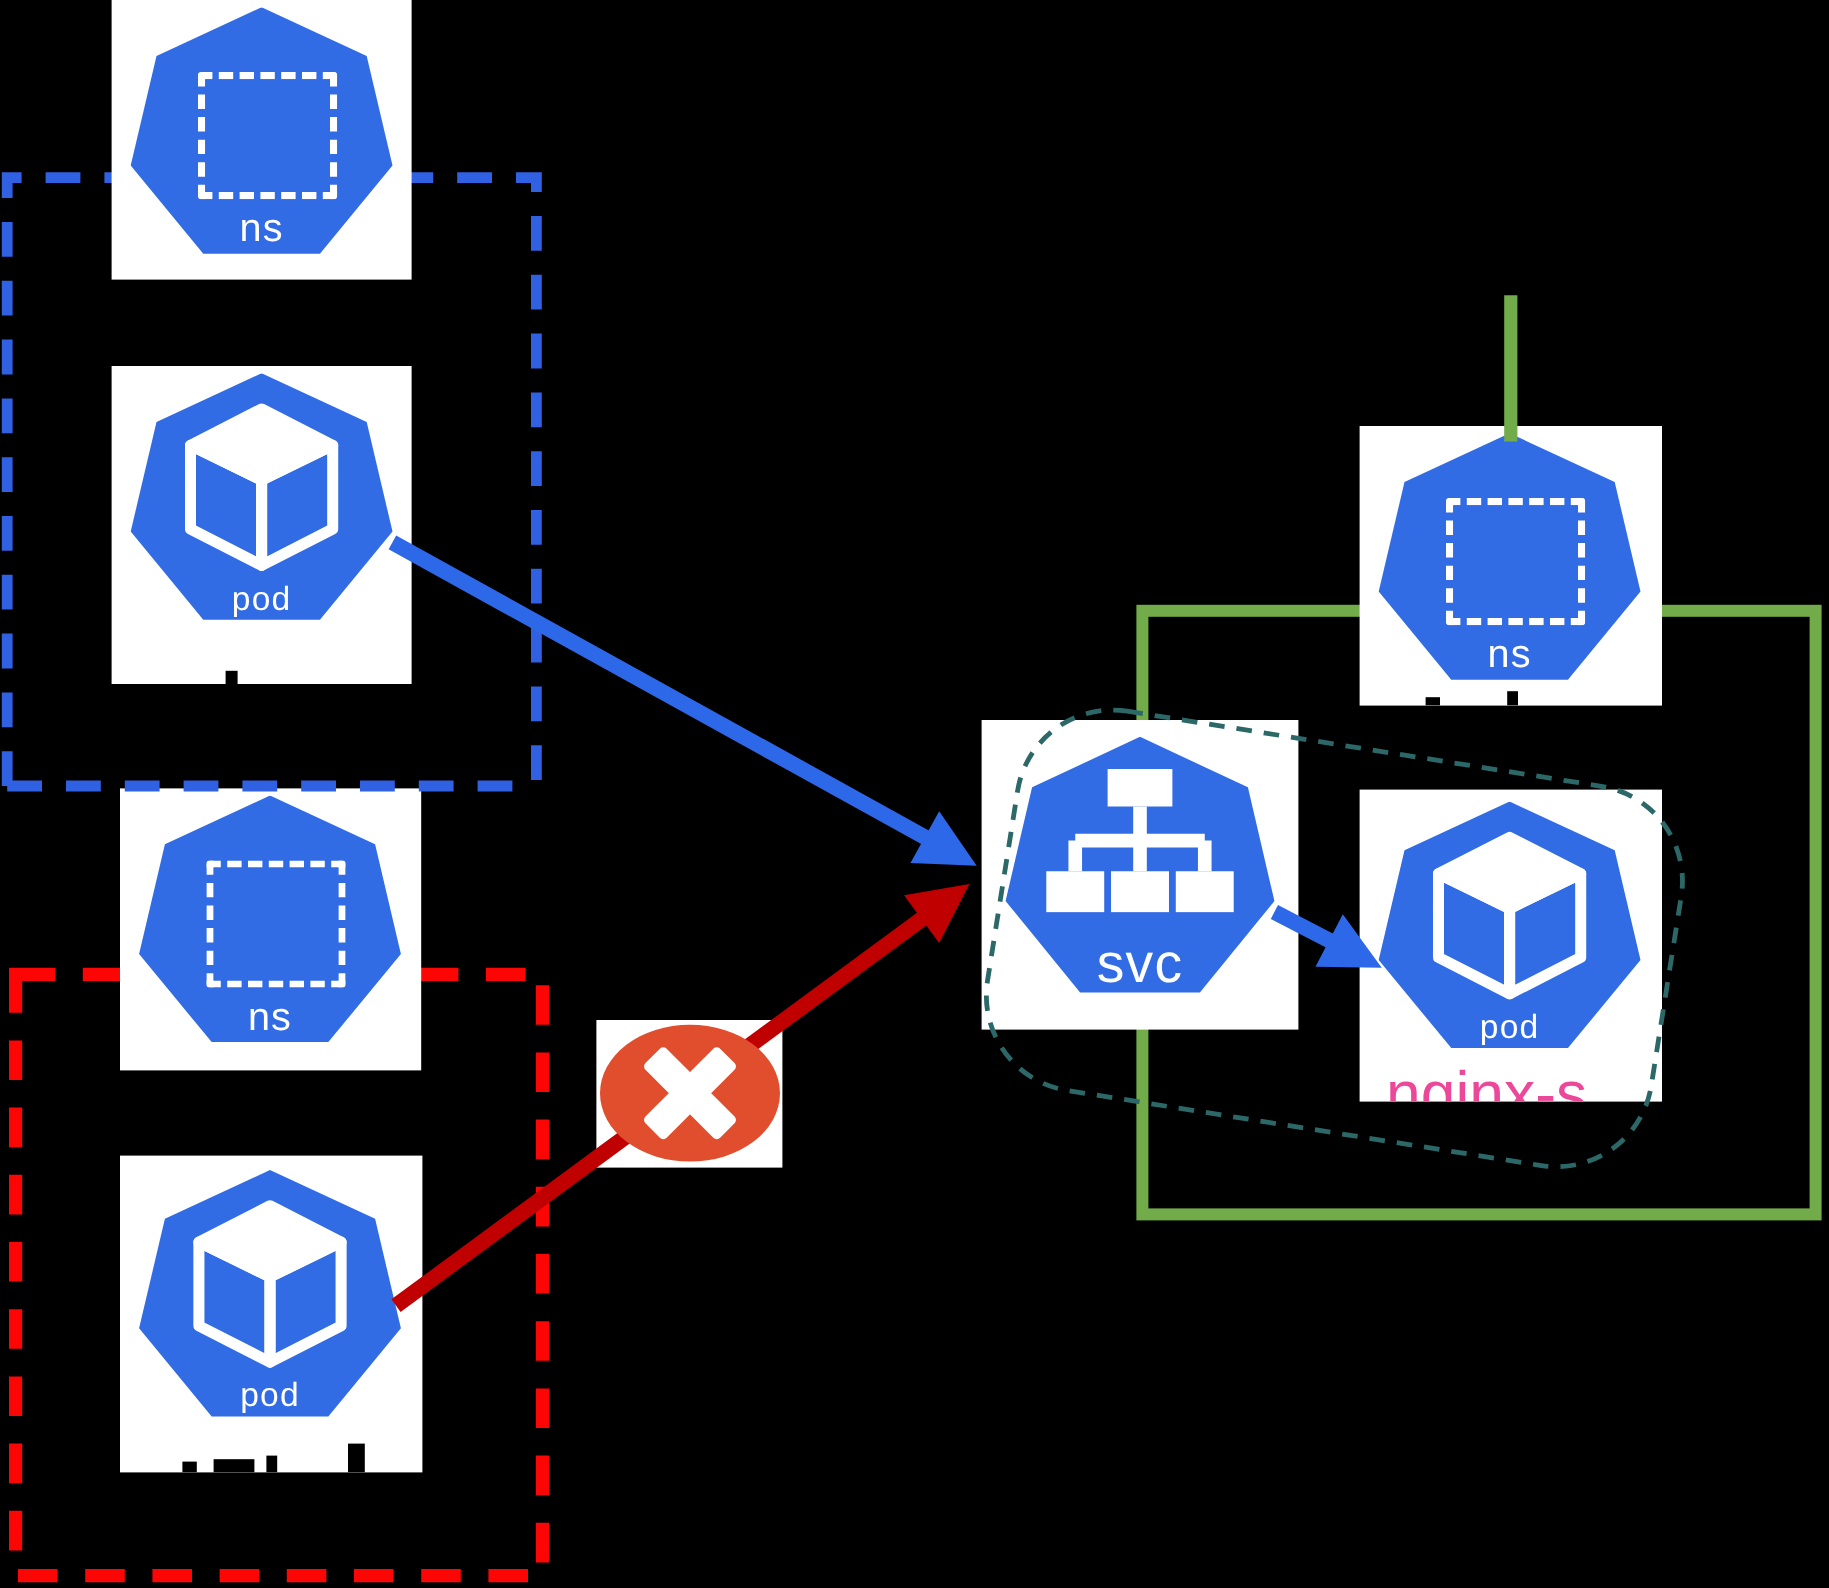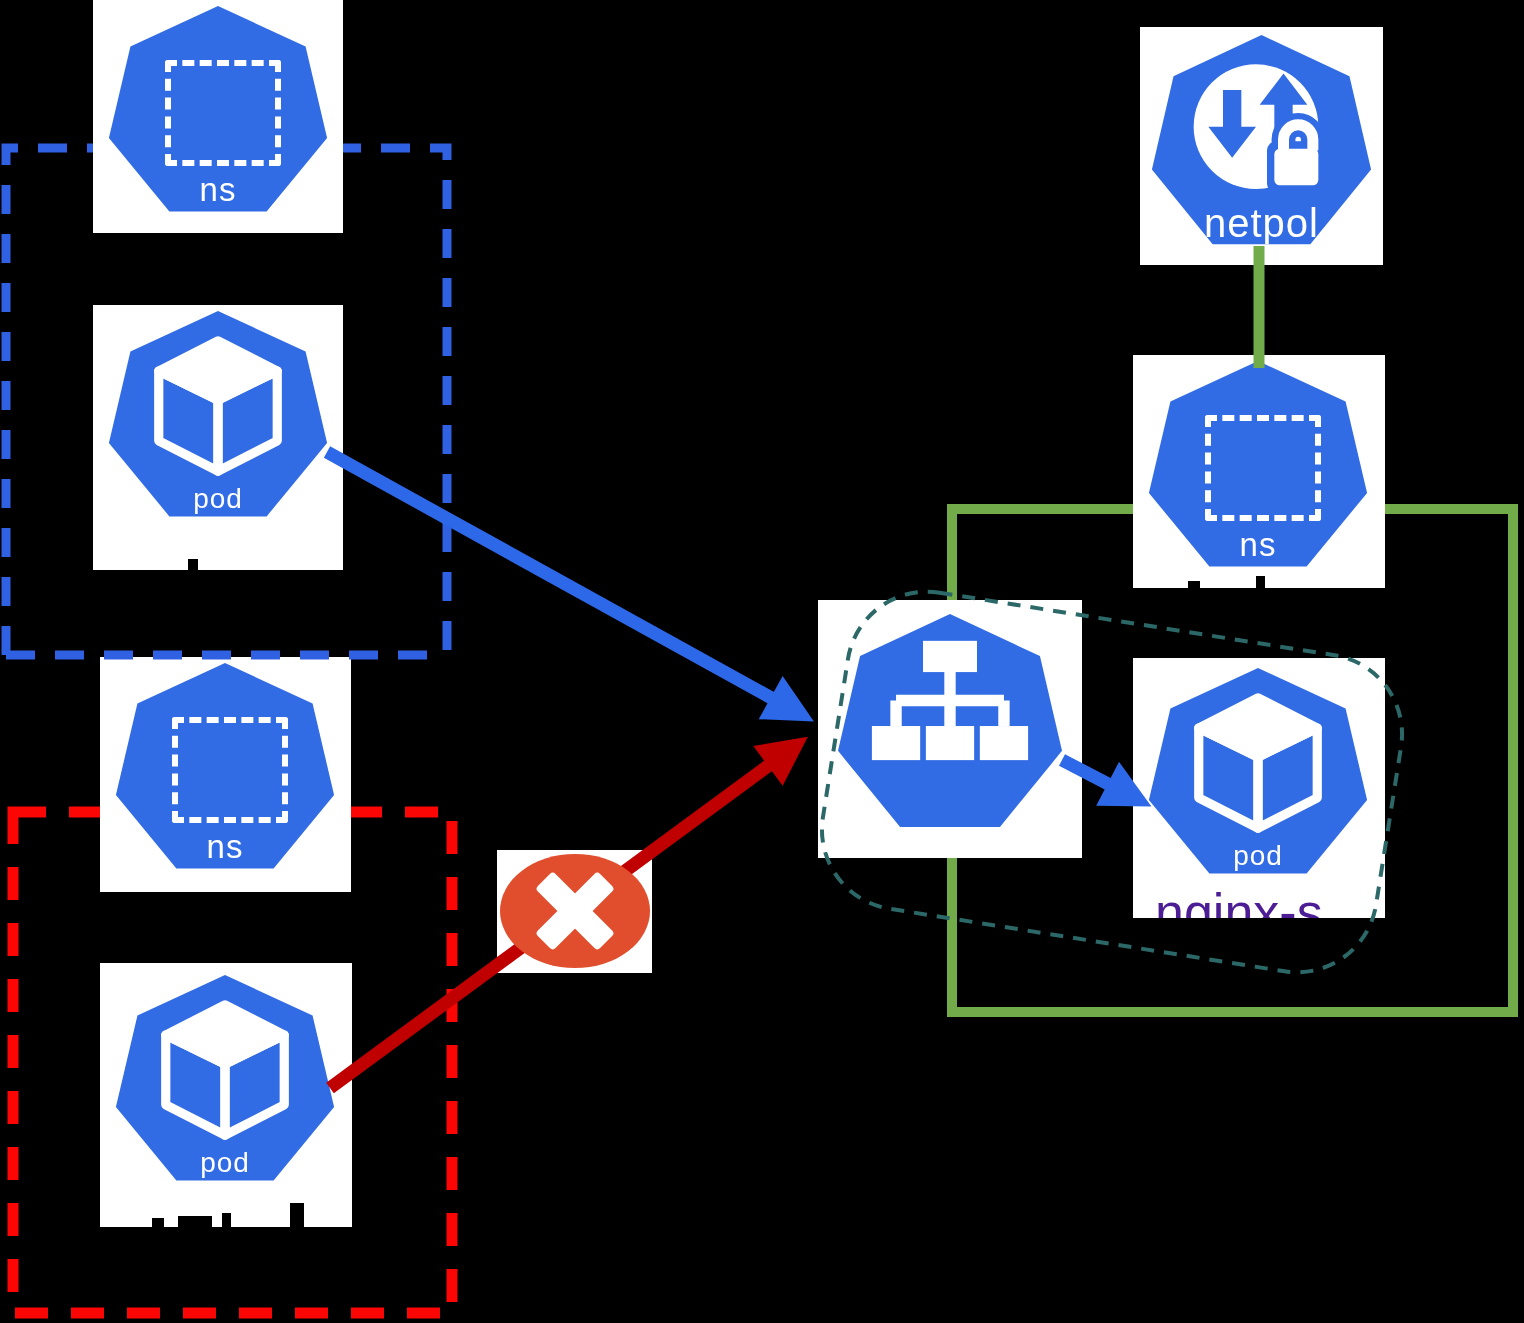--- a/index.html
+++ b/index.html
@@ -48,21 +48,21 @@
   }
 
   
   .glyph{position:absolute;left:50%;transform:translateX(-50%);}
   .pod-glyph{top:14px;width:158px;height:158px;}
   .svc-glyph{top:24px;width:172px;height:142px;}
   .netpol-glyph{left:0;top:0;width:100%;height:100%;transform:none;}
 
   
   .caption{
-    position:absolute;color:#4c1d95;font-size:52px;white-space:nowrap;line-height:1.1;text-align:right;
+    position:absolute;color:#ec4899;font-size:52px;white-space:nowrap;line-height:1.1;text-align:right;
   }
   #tile-pod-c .caption{left:22px;top:226px;}
   .remnant{position:absolute;background:#000;}
 
   
   .x-ellipse{
     position:absolute;left:500px;top:854px;width:150px;height:114px;background:#E04E2D;
     border-radius:50%;z-index:5;
   }
   .x-bar{position:absolute;left:50%;top:50%;width:88px;height:25px;background:#fff;border-radius:4px;}
@@ -121,53 +121,40 @@
       <div class="hep-label pod">pod</div>
     </div>
     <div class="remnant" style="left:52px;top:255px;width:12px;height:9px;"></div>
     <div class="remnant" style="left:78px;top:253px;width:34px;height:11px;"></div>
     <div class="remnant" style="left:122px;top:250px;width:9px;height:14px;"></div>
     <div class="remnant" style="left:190px;top:240px;width:14px;height:24px;"></div>
   </div>
 
   <div class="tile" id="tile-x"></div>
 
-  <div class="tile" id="tile-netpol">
-    <div class="hep">
-      <svg class="glyph netpol-glyph" viewBox="0 0 120 120">
-        <circle cx="57" cy="50" r="34" fill="#fff"></circle>
-        <polygon points="72,21 85,38 77,38 77,58 67,58 67,38 59,38" fill="#326CE5"></polygon>
-        <polygon points="44,30 49,30 49,50 57,50 44,67 31,50 39,50 39,30 44,30" fill="#326CE5"></polygon>
-        <path d="M72,63 v-6 a8,8 0 0 1 16,0 v6" fill="none" stroke="#326CE5" stroke-width="13"></path>
-        <rect x="63" y="58" width="32" height="28" rx="5" fill="#326CE5"></rect>
-        <path d="M72,63 v-6 a8,8 0 0 1 16,0 v6" fill="none" stroke="#fff" stroke-width="6"></path>
-        <rect x="67" y="62" width="24" height="20" rx="3" fill="#fff"></rect>
-      </svg>
-      <div class="hep-label netpol">netpol</div>
-    </div>
-  </div>
 
   <div class="tile" id="tile-ns-c">
     <div class="hep">
       <div class="ns-square"></div>
       <div class="hep-label">ns</div>
     </div>
     <div class="remnant" style="left:55px;top:226px;width:12px;height:7px;"></div>
     <div class="remnant" style="left:123px;top:221px;width:9px;height:12px;"></div>
   </div>
 
   <div class="tile" id="tile-svc">
     <div class="hep">
       <svg class="glyph svc-glyph" viewBox="0 0 120 100">
         <rect x="41" y="2" width="38" height="22" fill="#fff"></rect>
         <path d="M60,24 V44 M22,44 H98 M22,44 V62 M60,44 V62 M98,44 V62" fill="none" stroke="#fff" stroke-width="8"></path>
         <rect x="5" y="62" width="34" height="24" fill="#fff"></rect>
         <rect x="43" y="62" width="34" height="24" fill="#fff"></rect>
         <rect x="81" y="62" width="34" height="24" fill="#fff"></rect>
       </svg>
+      <div class="hep-label svc">svc</div>
     </div>
   </div>
 
   <div class="tile" id="tile-pod-c">
     <div class="hep">
       <svg class="glyph pod-glyph" viewBox="-60 -60 120 120">
         <path d="M0,-48 L45,-25 L0,-3 L-45,-25 Z" fill="#fff" stroke="#fff" stroke-width="7" stroke-linejoin="round"></path>
         <path d="M-45,-25 L0,-3 L0,51 L-45,28 Z" fill="none" stroke="#fff" stroke-width="7" stroke-linejoin="round"></path>
         <path d="M45,-25 L0,-3 L0,51 L45,28 Z" fill="none" stroke="#fff" stroke-width="7" stroke-linejoin="round"></path>
       </svg>

